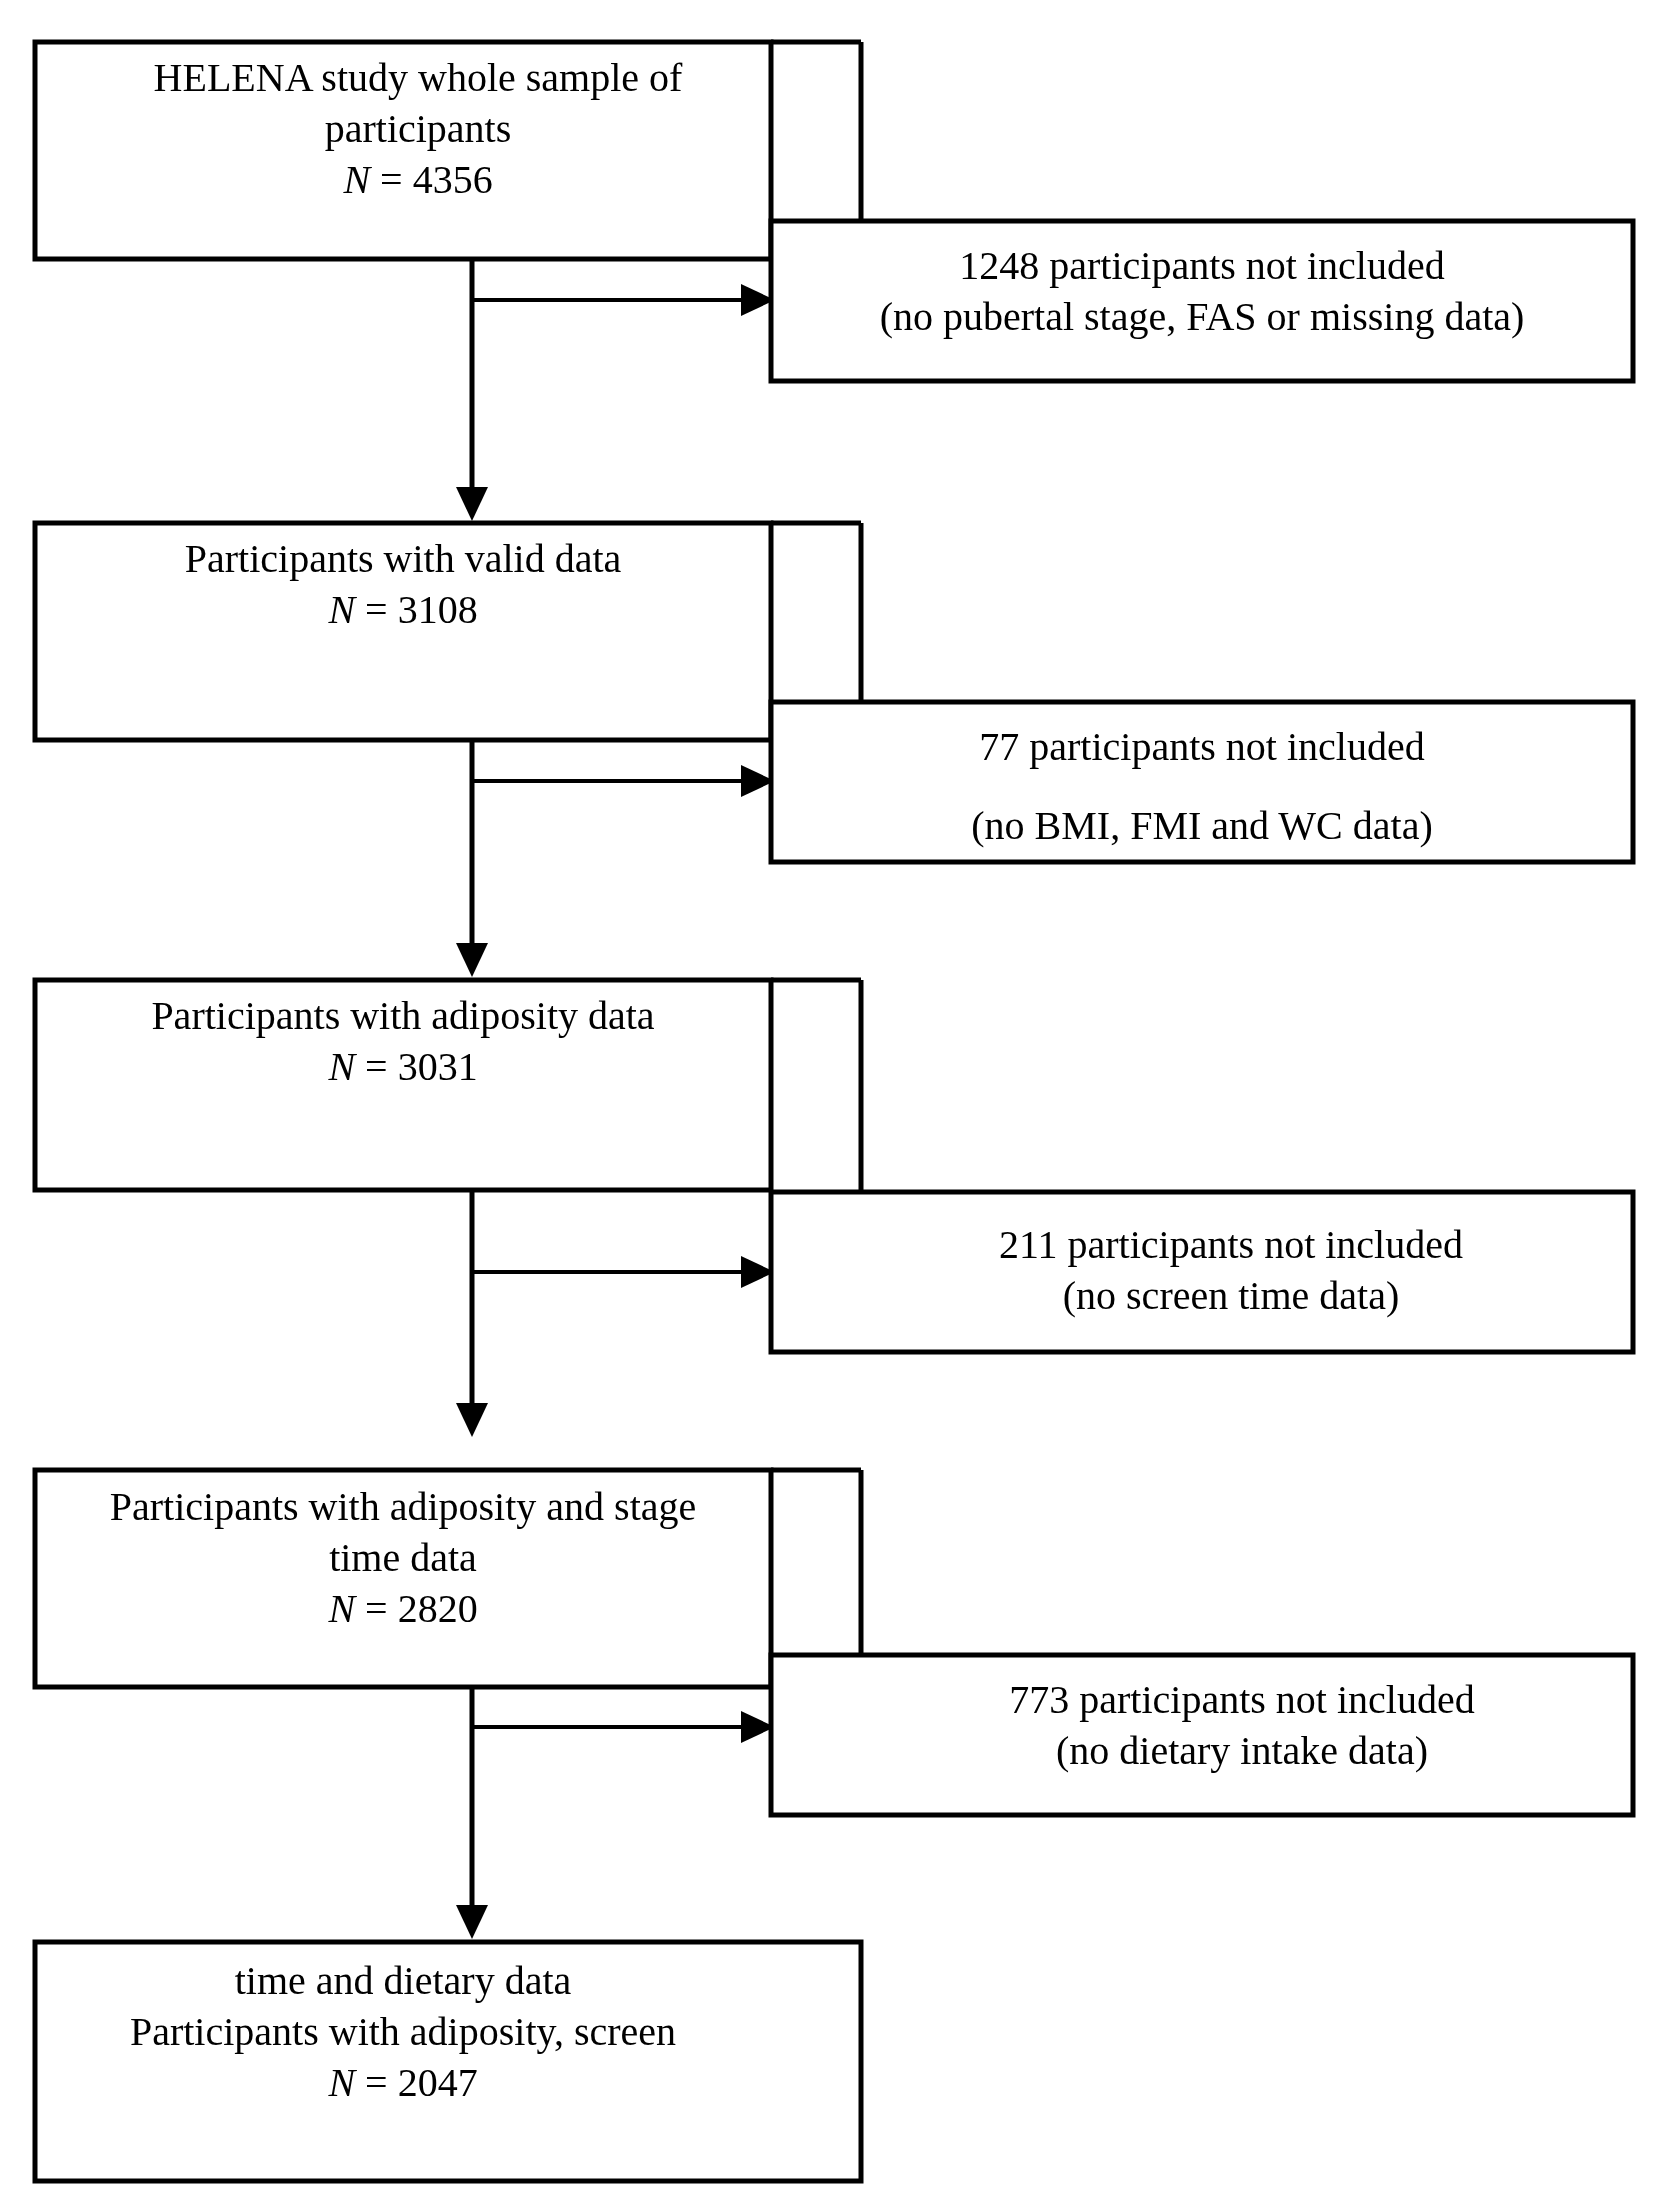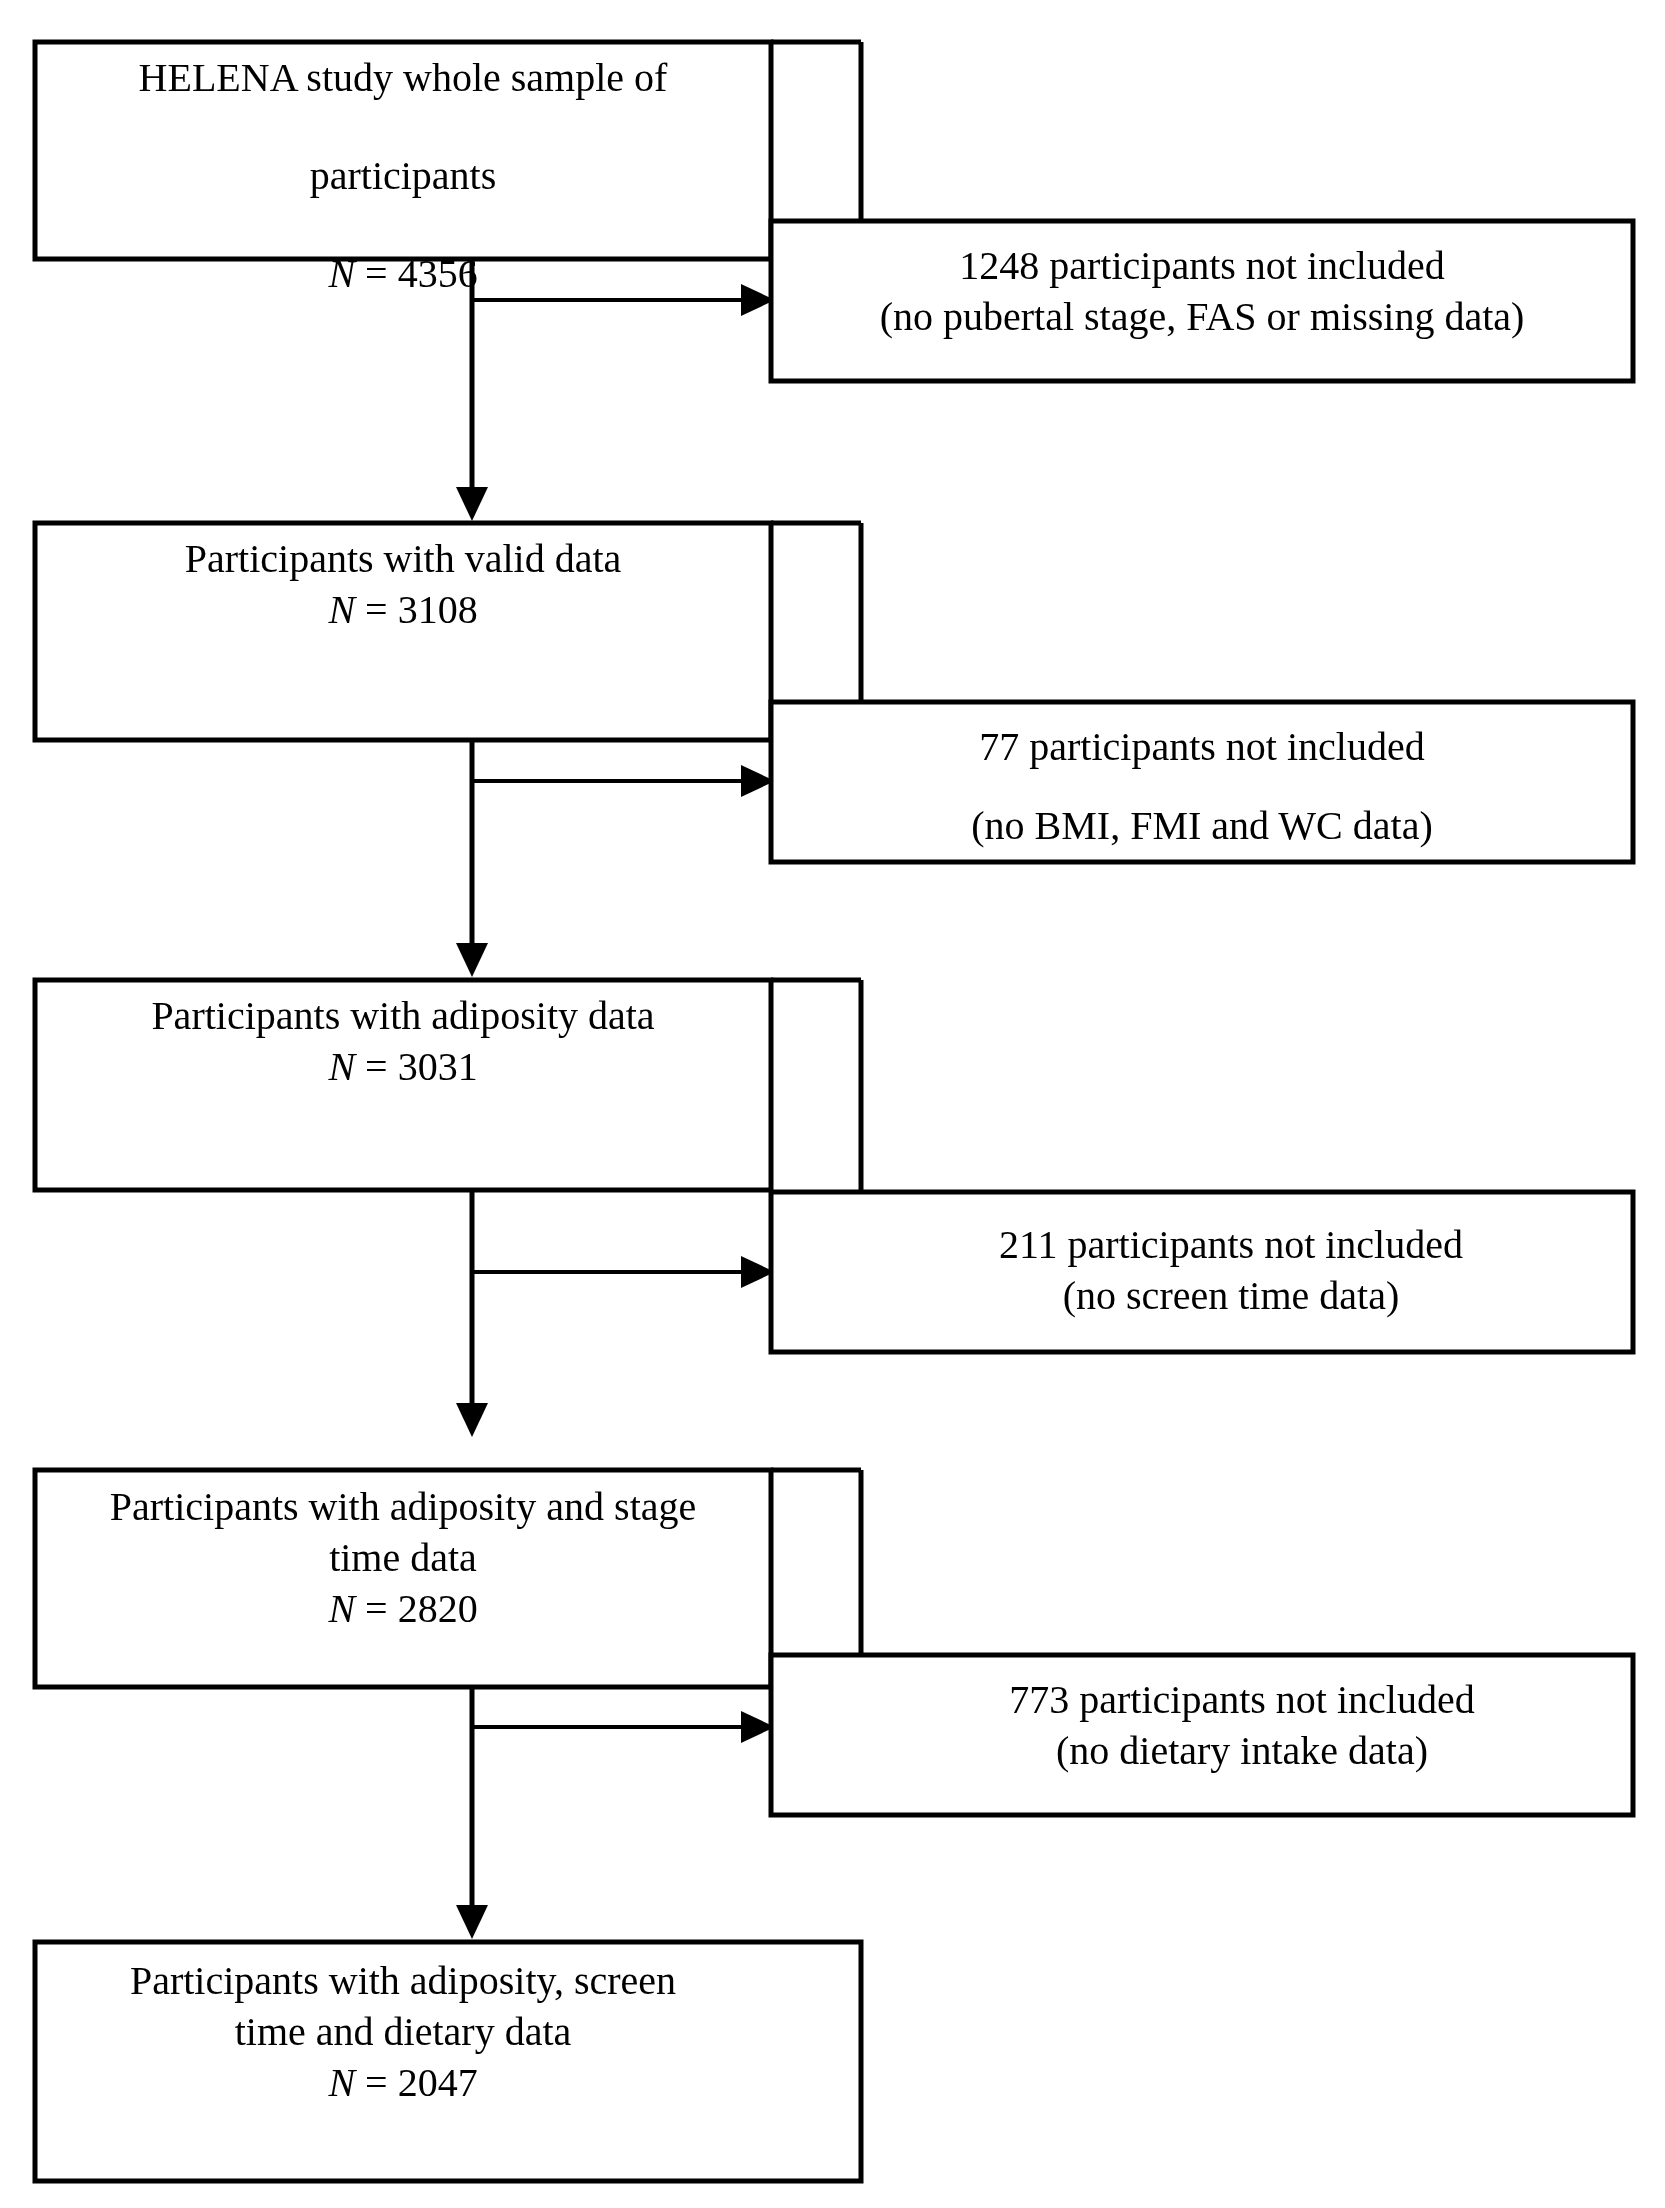--- a/index.html
+++ b/index.html
@@ -121,21 +121,21 @@
 
     <line class="conn-thin" x1="472" y1="1727" x2="745" y2="1727"></line>
     <polygon class="arrow-head" points="741,1711 741,1743 775,1727"></polygon>
 
     <rect class="box-rect" x="771" y="1655" width="862" height="160"></rect>
 
     <rect class="box-rect" x="35" y="1942" width="826" height="239"></rect>
 
   </svg>
 
-  <div class="box-text" style="left:35px; top:52px; width:736px;gap:47px;">
+  <div class="box-text" style="left:50px; top:52px; width:736px;">
     <span class="line">HELENA study whole sample of</span>
     <span class="line">participants</span>
     <span class="line"><span class="n-italic">N</span><span> = </span><span>4356</span></span>
   </div>
 
   <div class="box-text" style="left:771px; top:240px; width:862px;">
     <span class="line">1248 participants not included</span>
     <span class="line">(no pubertal stage, FAS or missing data)</span>
   </div>
 
@@ -164,18 +164,18 @@
     <span class="line">time data</span>
     <span class="line"><span class="n-italic">N</span><span> = </span><span>2820</span></span>
   </div>
 
   <div class="box-text" style="left:811px; top:1674px; width:862px;">
     <span class="line">773 participants not included</span>
     <span class="line">(no dietary intake data)</span>
   </div>
 
   <div class="box-text" style="left:35px; top:1955px; width:736px;">
+    <span class="line">time and dietary data</span>
     <span class="line">Participants with adiposity, screen</span>
-    <span class="line">time and dietary data</span>
     <span class="line"><span class="n-italic">N</span><span> = </span><span>2047</span></span>
   </div>
 
 </div>
 
 </body></html>

